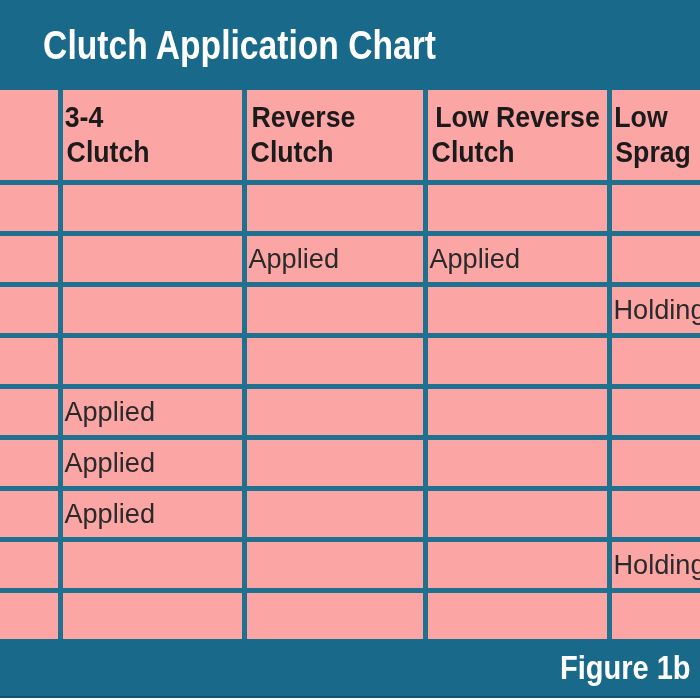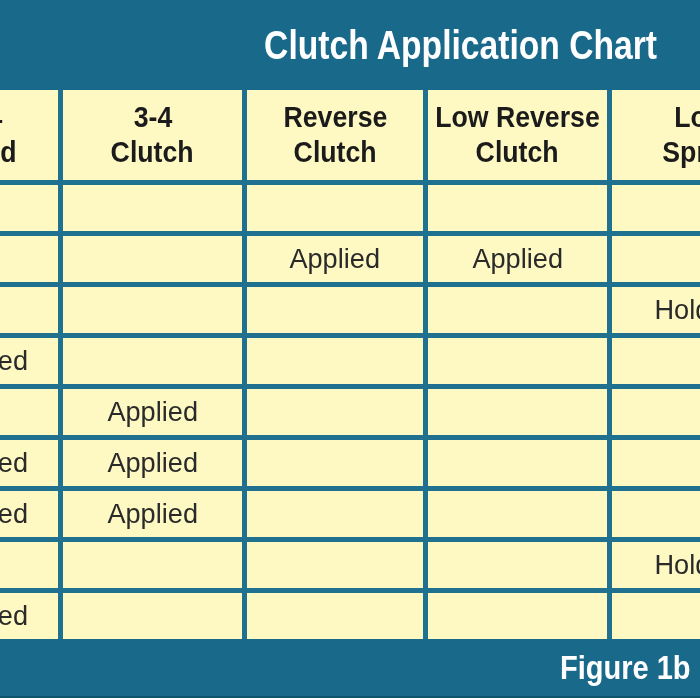--- a/index.html
+++ b/index.html
@@ -13,21 +13,21 @@
     position: relative;
     width: 700px; height: 700px;
     background: #ffffff;
     overflow: hidden;
   }
   
   .title-band {
     position: absolute; left: 0; top: 0;
     width: 700px; height: 90px;
     background: var(--band, #19698B);
-    display: flex; align-items: center; justify-content: flex-end;
+    display: flex; align-items: center; justify-content: flex-start;
   }
   .title-band .title-text {
     color: #ffffff;
     font-size: 41px;
     font-weight: 700;
     display: inline-block;
     transform: scaleX(0.82);
     letter-spacing: 0px;
     white-space: nowrap;
   }
@@ -36,24 +36,24 @@
     position: absolute;
     left: -92px; top: 90px;
     display: grid;
     grid-template-columns: 150px 179px 176px 179px 177px;
     grid-template-rows: 90px repeat(9, 46px);
     gap: 5px;
     background: var(--grid, #20708F);
     width: 881px;
   }
   .cell {
-    background: #fef9c3;
+    background: #fca5a5;
     display: flex;
     flex-direction: column;
-    align-items: center;
+    align-items: flex-start;
     justify-content: center;
     overflow: visible;
     white-space: nowrap;
   }
   .cell.th { color: #1b1b1b; }
   .cell.th .hline {
     font-size: 29px;
     font-weight: 700;
     line-height: 35px;
     display: inline-block;

